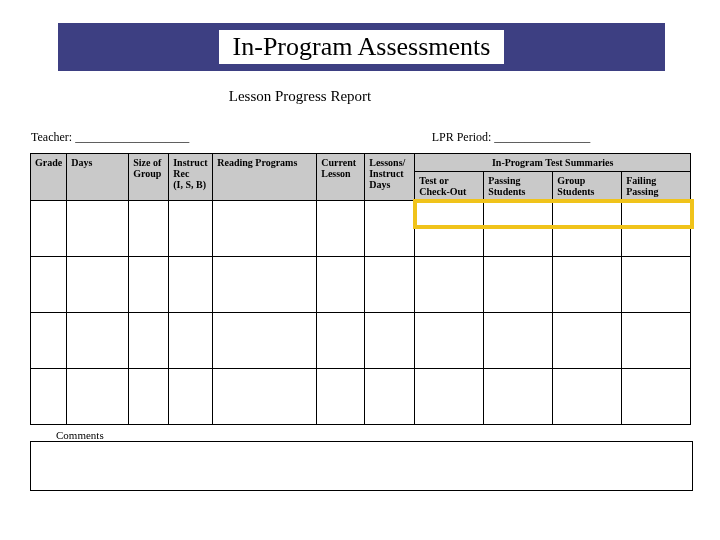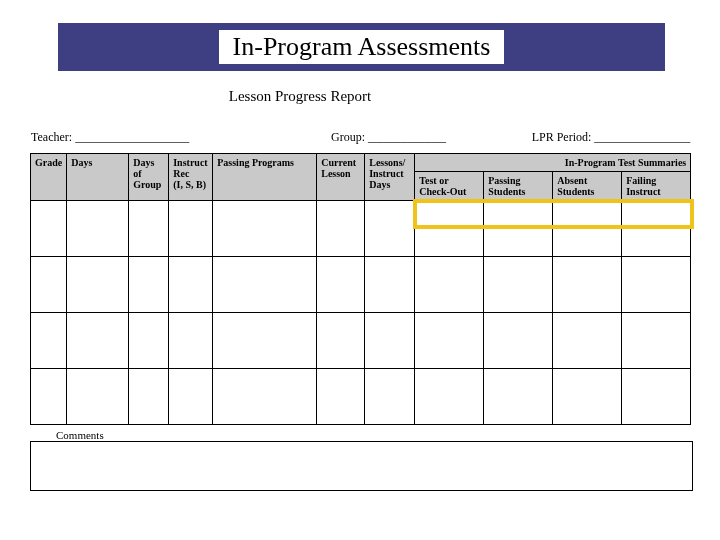--- a/index.html
+++ b/index.html
@@ -111,21 +111,20 @@
 <body>
 
 <div class="title-bar">
   <span class="title">In-Program Assessments</span>
 </div>
 
 <div class="subtitle">Lesson Progress Report</div>
 
 <div class="info-row">
   <span class="field info-teacher">Teacher: ___________________</span>
-  <span class="field info-group">Group: _____________</span>
   <span class="field info-period">LPR Period: ________________</span>
 </div>
 
 <table class="main-table">
   <colgroup>
     <col class="w-grade">
       <col class="w-group">
       <col class="w-size">
       <col class="w-inst">
     <col class="w-read">
@@ -133,33 +132,33 @@
       <col class="w-less">
     <col class="w-sub">
       <col class="w-sub">
       <col class="w-sub">
       <col class="w-sub">
   </colgroup>
   <tbody>
       <tr class="hdr-row">
     <th rowspan="2">Grade</th>
     <th rowspan="2">Days</th>
-    <th rowspan="2">Days of Group</th>
+    <th rowspan="2">Size of Group</th>
     <th rowspan="2" style="white-space:pre-line">Instruct Rec
 (I, S, B)</th>
-    <th rowspan="2">Passing Programs</th>
+    <th rowspan="2">Reading Programs</th>
     <th rowspan="2">Current Lesson</th>
     <th rowspan="2">Lessons/ Instruct Days</th>
-    <th colspan="4" style="text-align:right">In-Program Test Summaries</th>
+    <th colspan="4" style="text-align:center">In-Program Test Summaries</th>
   </tr>
   <tr class="hdr-row">
     <th>Test or Check-Out</th>
     <th>Passing Students</th>
-    <th>Absent Students</th>
-    <th>Failing Instruct</th>
+    <th>Group Students</th>
+    <th>Failing Passing</th>
   </tr>
   <tr class="body-row">
         <td></td>
         <td></td>
         <td></td>
         <td></td>
         <td></td>
         <td></td>
         <td></td>
         <td></td>

